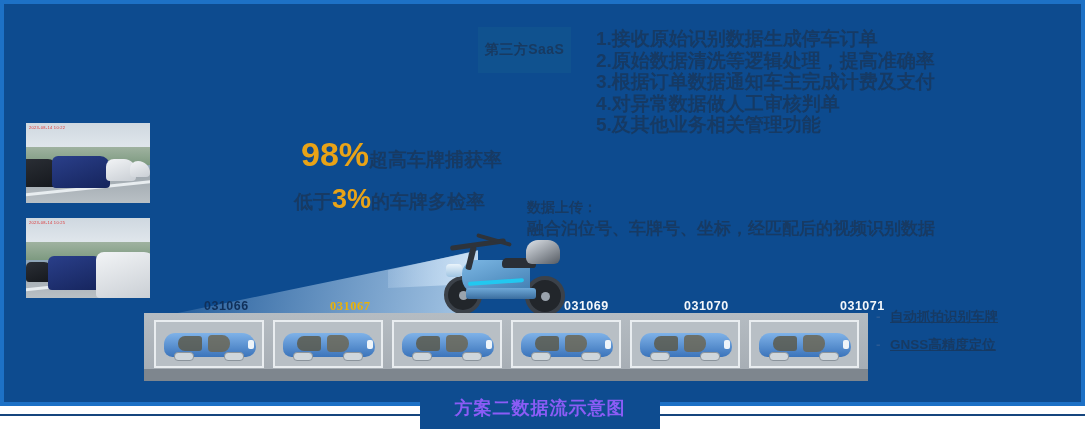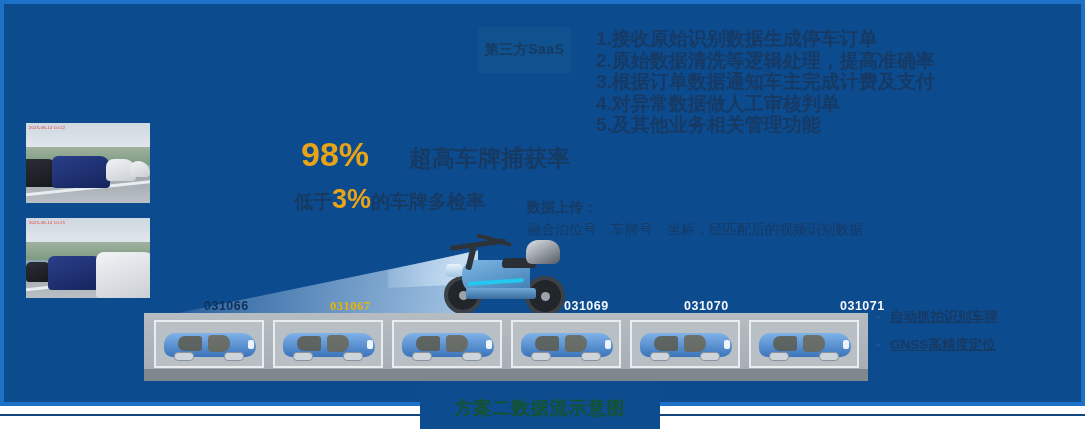--- a/index.html
+++ b/index.html
@@ -37,41 +37,41 @@
 
   
   .stat{position:absolute;white-space:nowrap;}
   .pct{color:#e8a317;font-weight:bold;}
   .stat-cn{color:#173a63;font-weight:bold;}
   #stat1{left:293px;top:86px;}
   #stat1 .pct{font-size:34px;line-height:34px;}
   #stat1 .stat-cn{font-size:19px;}
   #stat2{left:293px;top:129px;}
   #stat2 .pct{font-size:34px;line-height:34px;}
-  #stat2 .stat-cn{font-size:23px;padding-left:40px;}
+  #stat2 .stat-cn{font-size:19px;}
   #stat3{left:286px;top:176px;}
   #stat3 .pre,#stat3 .stat-cn{font-size:19px;color:#173a63;font-weight:bold;}
   #stat3 .pct{font-size:27px;}
 
   
   #saas-box{position:absolute;left:470px;top:19px;width:93px;height:46px;
         background:#10528f;}
   #saas-label{position:absolute;left:470px;top:33px;width:93px;
         text-align:center;font-size:14px;color:#183a61;font-weight:bold;
         letter-spacing:.5px;}
 
   
   #saas-list{position:absolute;left:588px;top:20px;}
   #saas-list .li{font-size:19px;color:#163a64;font-weight:bold;
         line-height:21.5px;white-space:nowrap;}
 
   
   #upload{position:absolute;left:519px;top:188px;}
   #upload .ul-title{font-size:14px;color:#173a63;font-weight:bold;line-height:22px;}
-  #upload .ul-body{font-size:14px;color:#173a63;font-weight:normal;line-height:22px;white-space:nowrap;}
+  #upload .ul-body{font-size:17px;color:#173a63;font-weight:bold;line-height:22px;white-space:nowrap;}
 
   
   #beam{position:absolute;left:160px;top:245px;width:300px;height:62px;
         background:linear-gradient(100deg,rgba(190,215,240,.10) 0%,rgba(190,218,243,.85) 100%);
         clip-path:polygon(100% 0%,100% 100%,0% 100%);}
   #beam2{position:absolute;left:380px;top:238px;width:90px;height:42px;
         background:linear-gradient(90deg,rgba(200,222,245,.25),rgba(210,230,248,.9));
         clip-path:polygon(100% 10%,100% 90%,0% 100%,0% 58%);}
 
   
@@ -139,21 +139,21 @@
   #bullets .dash{display:inline-block;width:14px;color:#2a5a94;}
 
   
   #cap-line-l{position:absolute;left:0px;top:414px;width:420px;height:2px;
         background:#15457e;}
   #cap-line-r{position:absolute;left:660px;top:414px;width:425px;height:2px;
         background:#15457e;}
   #cap-box{position:absolute;left:420px;top:382px;width:240px;height:47px;
         background:#0e4c90;}
   #cap-text{position:absolute;left:420px;top:396px;width:240px;
-        text-align:center;font-size:18px;font-weight:bold;color:#14532d;
+        text-align:center;font-size:18px;font-weight:bold;color:#8b5cf6;
         letter-spacing:1px;}
 </style>
 </head>
 <body>
 
 <div id="panel">
   <div id="panel-inner">
 
     <div class="photo" id="photo1">
       <div class="ph-sky"></div>

